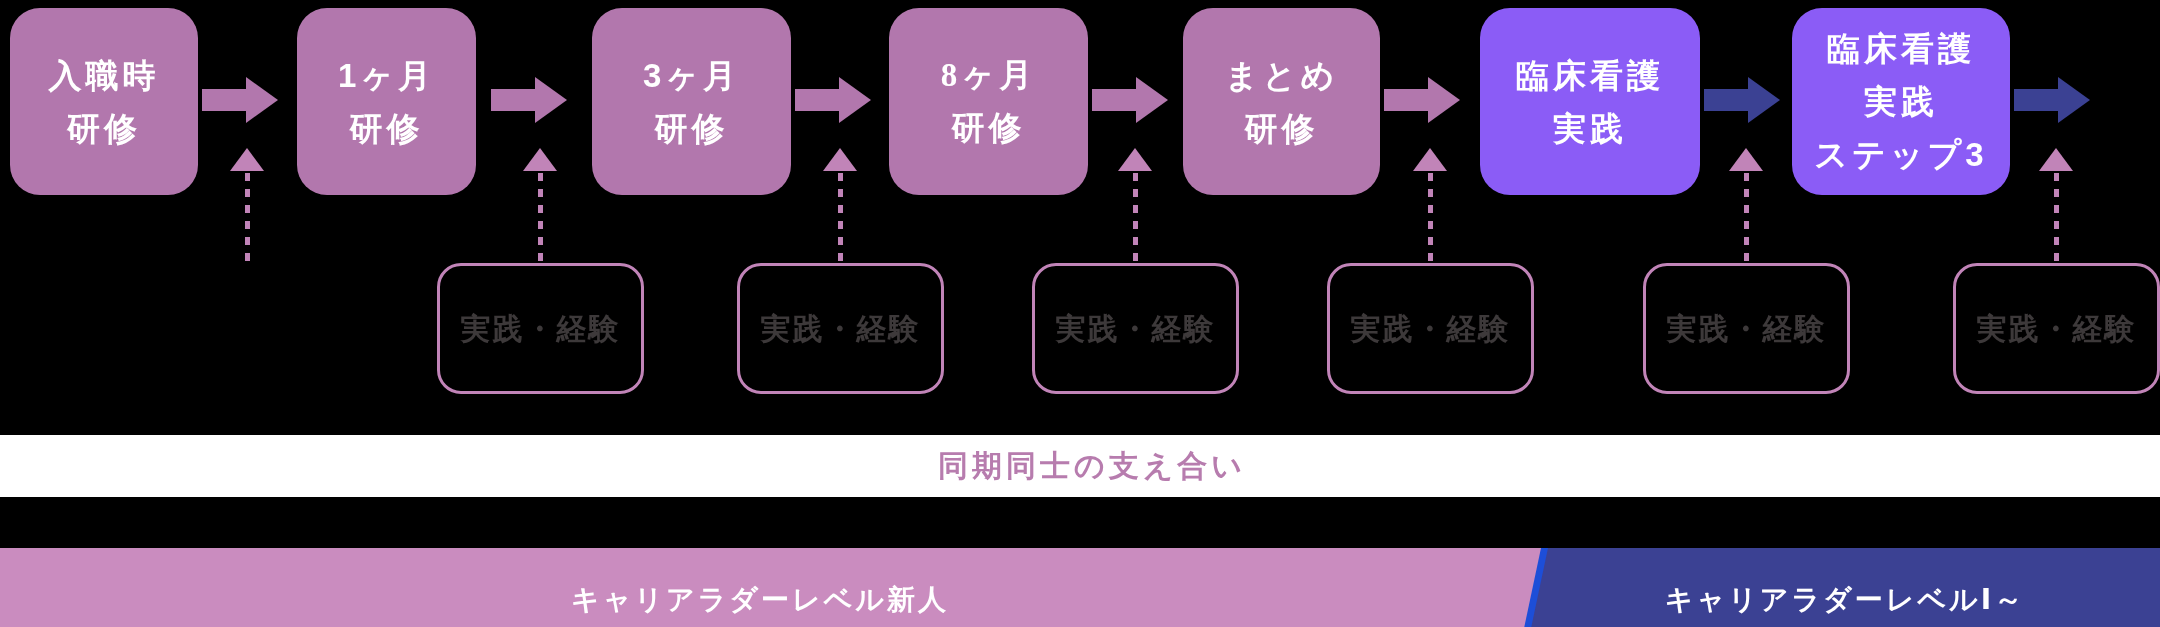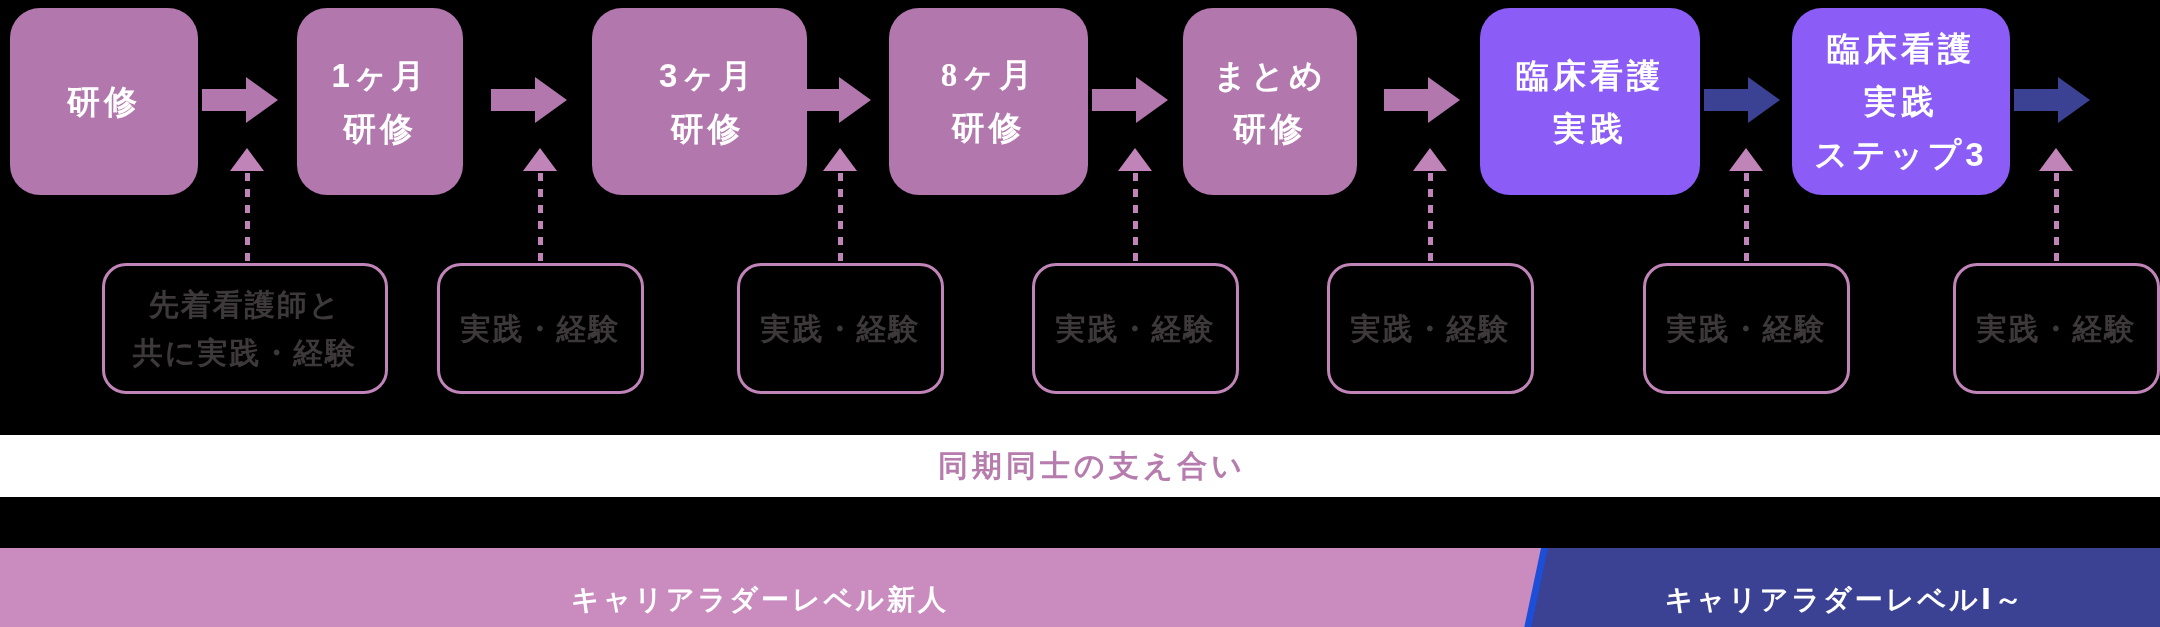--- a/index.html
+++ b/index.html
@@ -69,39 +69,40 @@
     display:flex; flex-direction:row; align-items:center; justify-content:center;
     color:#ffffff; font-size:28px; letter-spacing:3px; line-height:42px; text-align:center;
   }
 </style>
 </head>
 <body>
 
 <div class="canvas">
 
   <div class="step pink" style="left:10px;width:188px;">
+    <span class="line">入職時</span>
     <span class="line">研修</span>
 
   </div>
-  <div class="step pink" style="left:297px;width:166px;">
+  <div class="step pink" style="left:297px;width:179px;">
     <span class="line">1ヶ月</span>
     <span class="line">研修</span>
 
   </div>
-  <div class="step pink" style="left:592px;width:199px;padding-left:16px;">
+  <div class="step pink" style="left:592px;width:199px;">
     <span class="line">3ヶ月</span>
     <span class="line">研修</span>
 
   </div>
   <div class="step pink" style="left:889px;width:199px;font-family:Liberation Serif, serif;">
     <span class="line">8ヶ月</span>
     <span class="line">研修</span>
 
   </div>
-  <div class="step pink" style="left:1183px;width:174px;">
+  <div class="step pink" style="left:1183px;width:197px;">
     <span class="line">まとめ</span>
     <span class="line">研修</span>
 
   </div>
   <div class="step blue" style="left:1480px;width:220px;">
     <span class="line">臨床看護</span>
     <span class="line">実践</span>
   </div>
   <div class="step blue" style="left:1792px;width:218px;">
     <span class="line">臨床看護</span>
@@ -139,24 +140,20 @@
     </div>
   <div class="dotted" style="left:1729px;">
       <div class="tri"></div>
       <div class="dash"></div>
     </div>
   <div class="dotted" style="left:2039px;">
       <div class="tri"></div>
       <div class="dash"></div>
     </div>
 
-  <div class="support" style="left:102px;width:286px;">
-    <span class="line">先着看護師と</span>
-    <span class="line">共に実践・経験</span>
-  </div>
   <div class="support" style="left:437px;width:207px;">
     <span class="line">実践・経験</span>
 
   </div>
   <div class="support" style="left:737px;width:207px;">
     <span class="line">実践・経験</span>
 
   </div>
   <div class="support" style="left:1032px;width:207px;">
     <span class="line">実践・経験</span>

